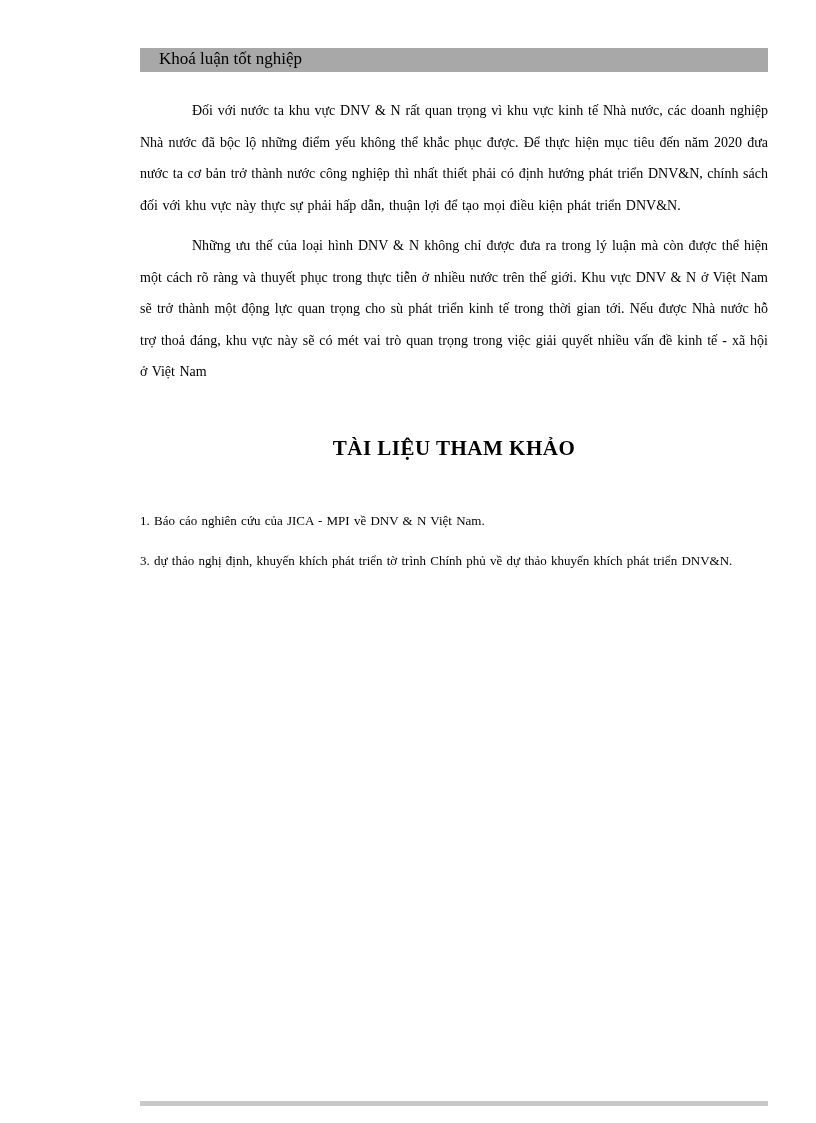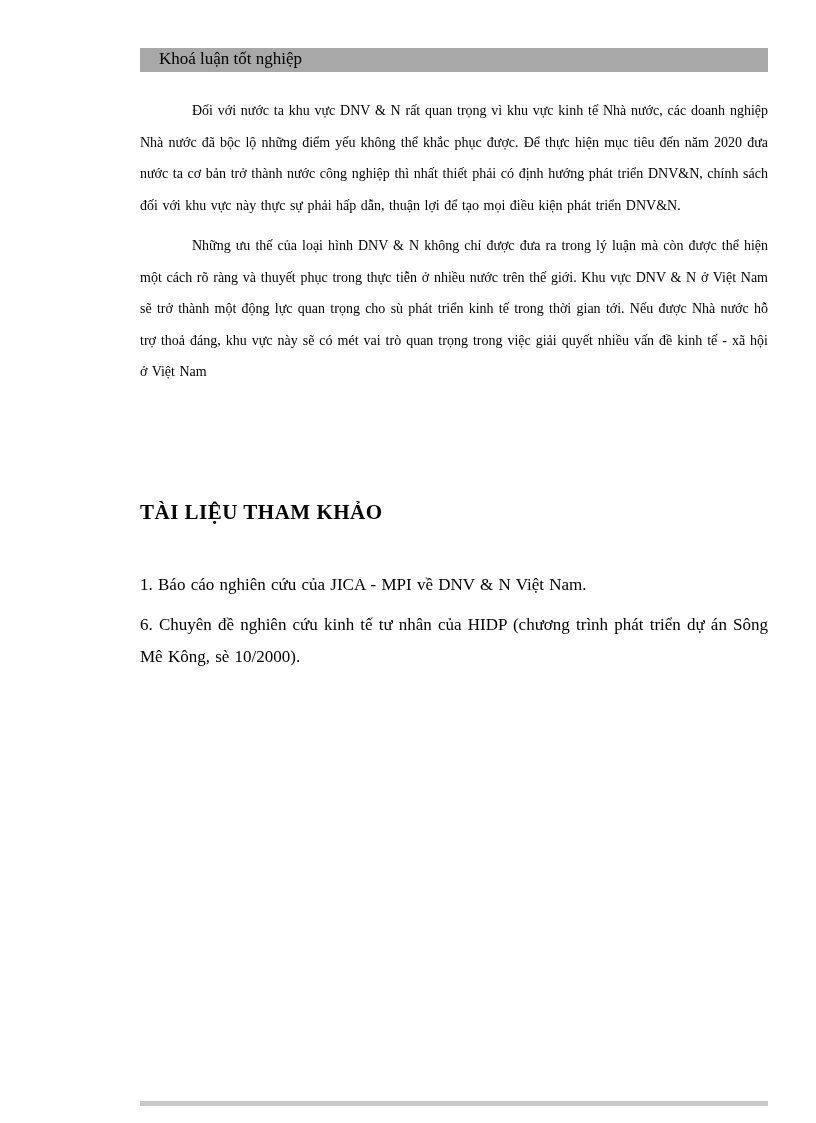--- a/index.html
+++ b/index.html
@@ -30,28 +30,28 @@
     font-size: 14px;
     line-height: 31.5px;
     text-align: justify;
     text-indent: 52px;
     margin-bottom: 9px;
     word-spacing: 1px;
   }
   .section-title {
     font-size: 21px;
     font-weight: bold;
-    text-align: left;
+    text-align: center;
     letter-spacing: 0.5px;
-    margin-top: 112px;
+    margin-top: 48px;
     margin-bottom: 44px;
   }
   .references { width: 100%; }
   .ref {
-    font-size: 17px;
+    font-size: 13px;
     line-height: 31.5px;
     text-align: justify;
     margin-bottom: 9px;
     word-spacing: 1px;
   }
   .footer-rule {
     position: absolute;
     left: 140px;
     width: 628px;
     bottom: 17px;
@@ -69,19 +69,19 @@
       <span>Khoá luận tốt nghiệp</span>
     </div>
 
     <p class="para">Đối với nước ta khu vực DNV &amp; N rất quan trọng vì khu vực kinh tế Nhà nước, các doanh nghiệp Nhà nước đã bộc lộ những điểm yếu không thể khắc phục được. Để thực hiện mục tiêu đến năm 2020 đưa nước ta cơ bản trở thành nước công nghiệp thì nhất thiết phải có định hướng phát triển DNV&amp;N, chính sách đối với khu vực này thực sự phải hấp dẫn, thuận lợi để tạo mọi điều kiện phát triển DNV&amp;N.</p>
     <p class="para">Những ưu thế của loại hình DNV &amp; N không chỉ được đưa ra trong lý luận mà còn được thể hiện một cách rõ ràng và thuyết phục trong thực tiễn ở nhiều nước trên thế giới. Khu vực DNV &amp; N ở Việt Nam sẽ trở thành một động lực quan trọng cho sù phát triển kinh tế trong thời gian tới. Nếu được Nhà nước hỗ trợ thoả đáng, khu vực này sẽ có mét vai trò quan trọng trong việc giải quyết nhiều vấn đề kinh tế - xã hội ở Việt Nam</p>
 
     <h1 class="section-title">TÀI LIỆU THAM KHẢO</h1>
 
     <div class="references">
       <p class="ref">1. Báo cáo nghiên cứu của JICA - MPI về DNV &amp; N Việt Nam.</p>
-      <p class="ref">6. Chuyên đề nghiên cứu kinh tế tư nhân của HIDP (chương trình phát triển dự án Sông Mê Kông, sè 10/2000).</p>
+      <p class="ref">3. dự thảo nghị định, khuyến khích phát triển tờ trình Chính phủ về dự thảo khuyến khích phát triển DNV&amp;N.</p>
     </div>
 
   </div>
 
   <div class="footer-rule"></div>
 </div>
 
 </body></html>

